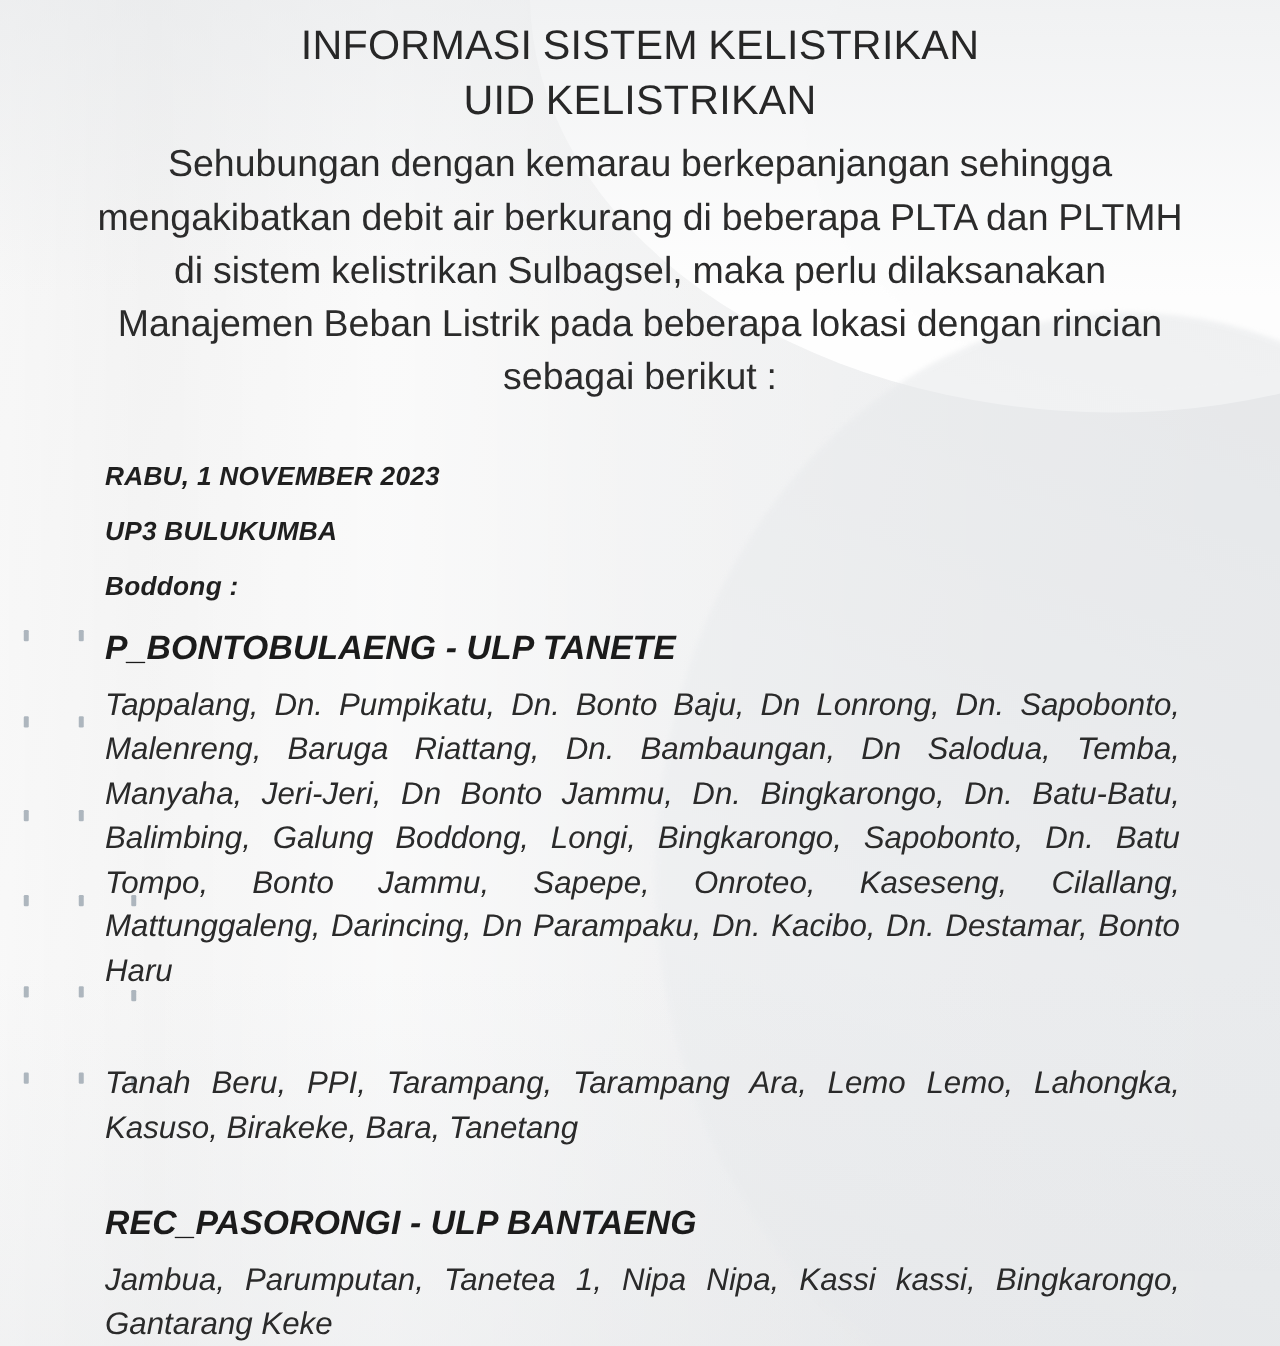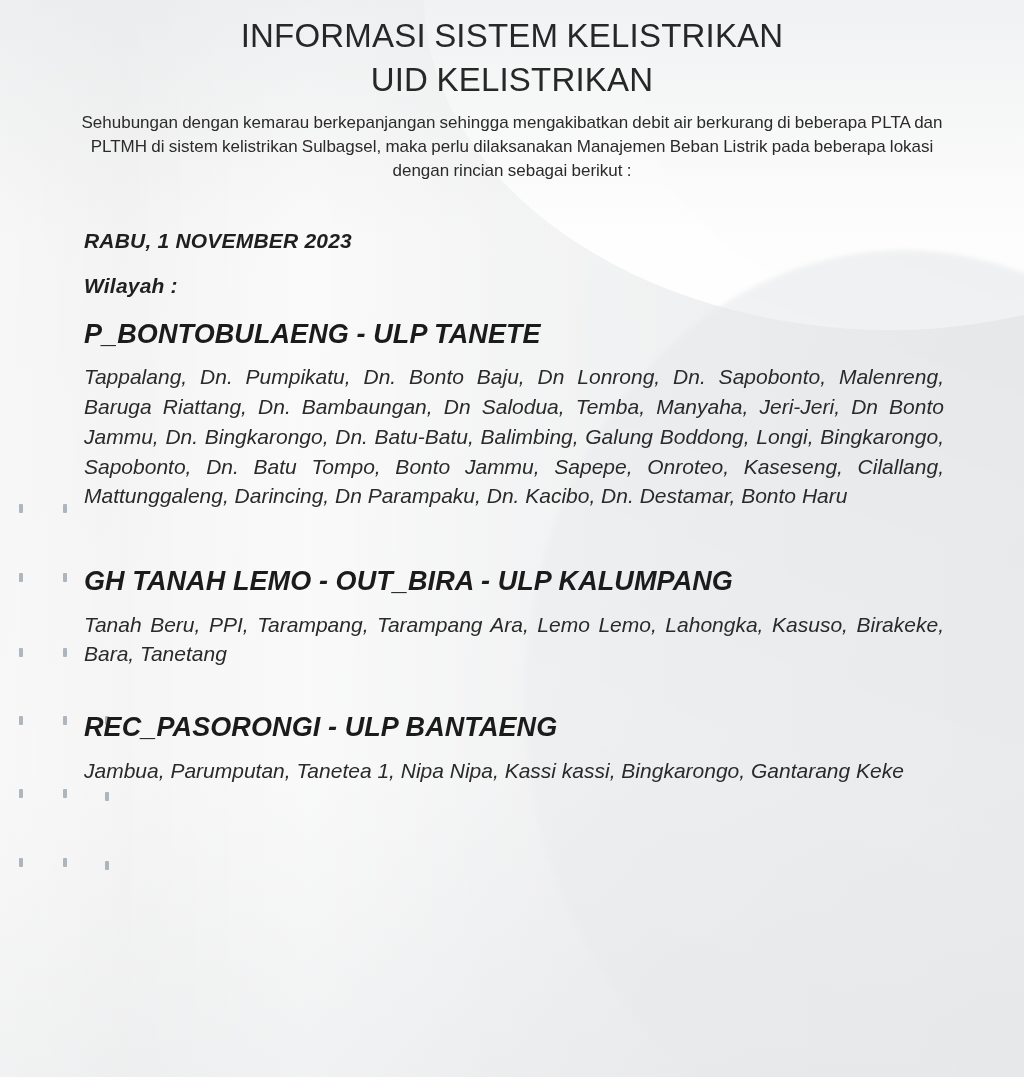--- a/index.html
+++ b/index.html
@@ -132,21 +132,21 @@
     letter-spacing: 0.2px;
     color: #272727;
     line-height: 1.32;
     font-weight: 400;
     word-spacing: -1px;
   }
 
   .intro {
     margin: 10px 72px 0 72px;
     text-align: center;
-    font-size: 17px;
+    font-size: 30px;
     line-height: 1.42;
     color: #2b2b2b;
     font-weight: 400;
     word-spacing: -0.5px;
   }
 
   .details {
     margin-top: 46px;
     padding-left: 84px;
     font-style: italic;
@@ -166,21 +166,21 @@
   .section-heading {
     font-size: 27px;
     font-weight: bold;
     color: #1b1b1b;
     letter-spacing: 0.1px;
     margin-bottom: 12px;
     line-height: 1.2;
   }
 
   .section-body {
-    font-size: 21px;
+    font-size: 25px;
     line-height: 1.42;
     color: #2a2a2a;
     text-align: justify;
     text-align-last: left;
     max-width: 860px;
     font-weight: 400;
   }
 
   .gap-lg { height: 54px; }
   .gap-md { height: 42px; }
@@ -243,31 +243,31 @@
     <div class="title-block">
       <div class="title-line">INFORMASI SISTEM KELISTRIKAN</div>
       <div class="title-line">UID KELISTRIKAN</div>
     </div>
 
     <div class="intro">Sehubungan dengan kemarau berkepanjangan sehingga mengakibatkan debit air berkurang di beberapa PLTA dan PLTMH  di sistem kelistrikan Sulbagsel, maka perlu dilaksanakan Manajemen Beban Listrik pada beberapa lokasi dengan rincian sebagai berikut :</div>
 
     <div class="details">
 
       <div class="meta-line">RABU, 1  NOVEMBER 2023</div>
-      <div class="meta-line">Wilayah :</div>
+      <div class="meta-line">UP3 BULUKUMBA</div>
+      <div class="meta-line">Boddong :</div>
 
       <div class="section">
         <div class="section-heading">P_BONTOBULAENG  - ULP TANETE</div>
         <div class="section-body">Tappalang, Dn. Pumpikatu, Dn. Bonto Baju, Dn Lonrong, Dn. Sapobonto, Malenreng, Baruga Riattang, Dn. Bambaungan, Dn Salodua, Temba, Manyaha, Jeri-Jeri, Dn Bonto Jammu, Dn. Bingkarongo, Dn. Batu-Batu, Balimbing, Galung Boddong, Longi, Bingkarongo, Sapobonto, Dn. Batu Tompo, Bonto Jammu, Sapepe, Onroteo, Kaseseng, Cilallang, Mattunggaleng, Darincing, Dn Parampaku, Dn. Kacibo, Dn. Destamar, Bonto Haru</div>
       </div>
 
       <div class="gap-lg"></div>
 
       <div class="section">
-        <div class="section-heading">GH TANAH LEMO - OUT_BIRA - ULP KALUMPANG</div>
         <div class="section-body">Tanah Beru, PPI, Tarampang, Tarampang Ara, Lemo Lemo, Lahongka, Kasuso, Birakeke, Bara, Tanetang</div>
       </div>
 
       <div class="gap-md"></div>
 
       <div class="section">
         <div class="section-heading">REC_PASORONGI - ULP BANTAENG</div>
         <div class="section-body">Jambua, Parumputan, Tanetea 1, Nipa Nipa, Kassi kassi, Bingkarongo, Gantarang Keke</div>
       </div>
 

